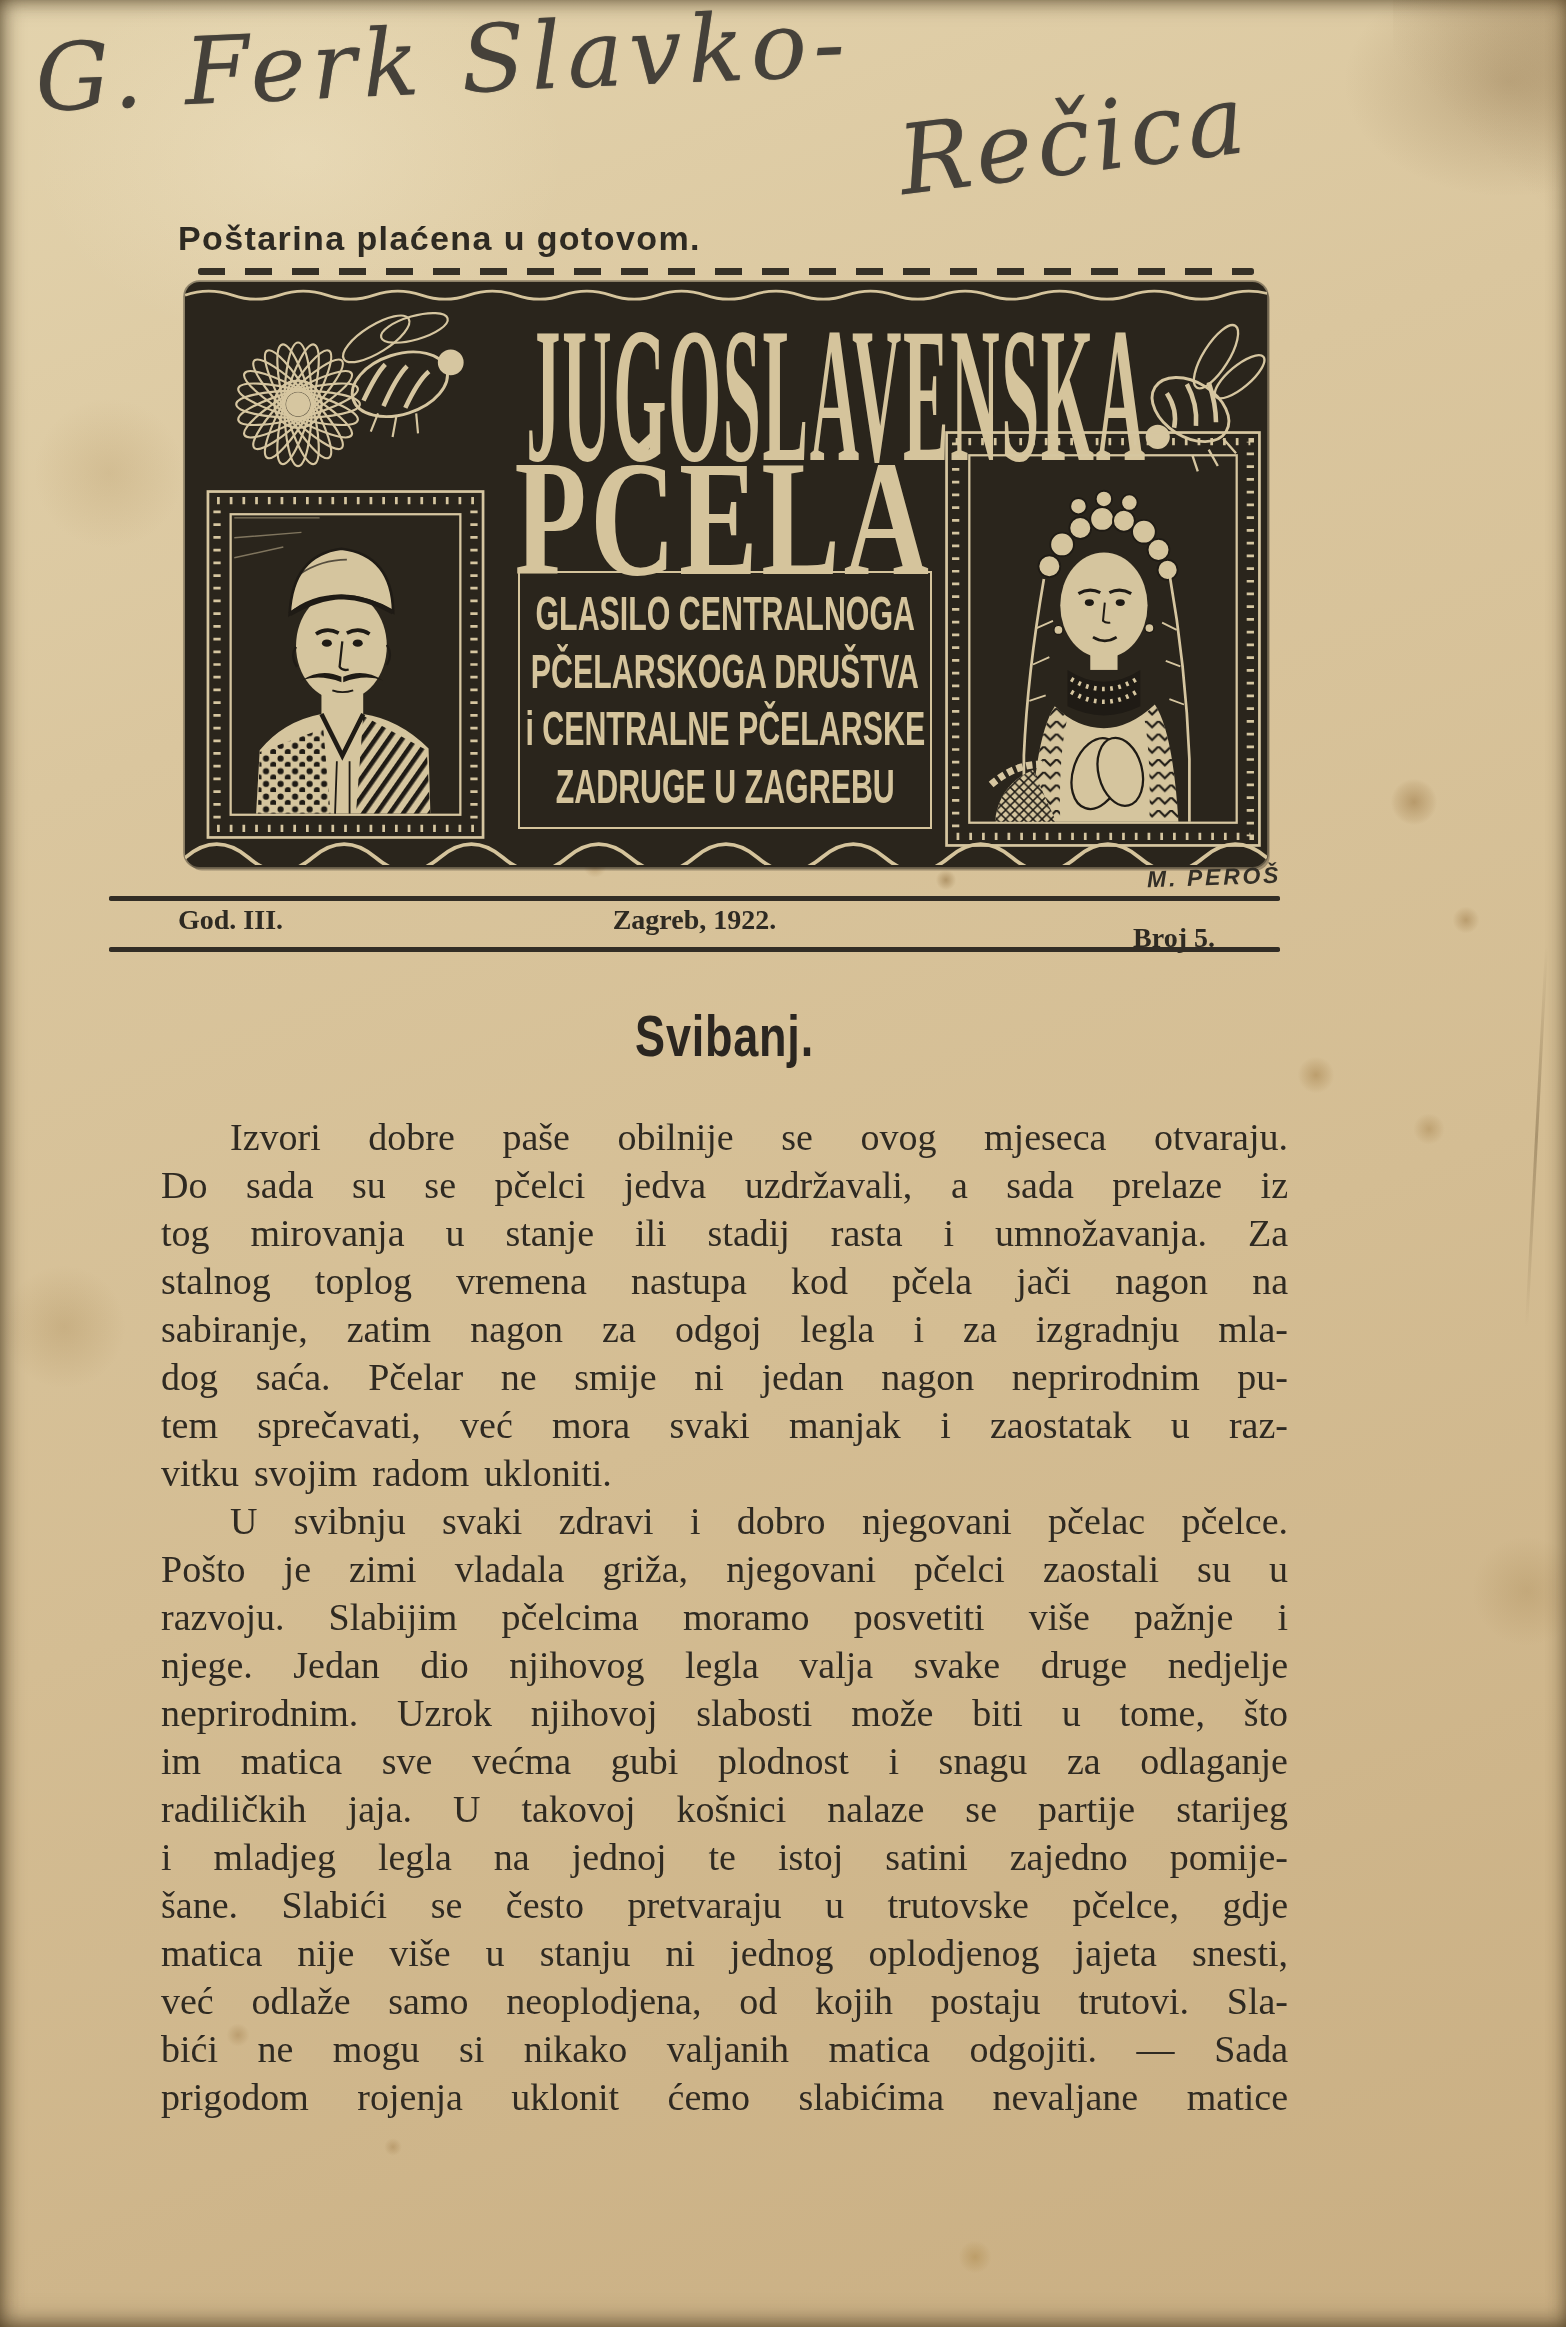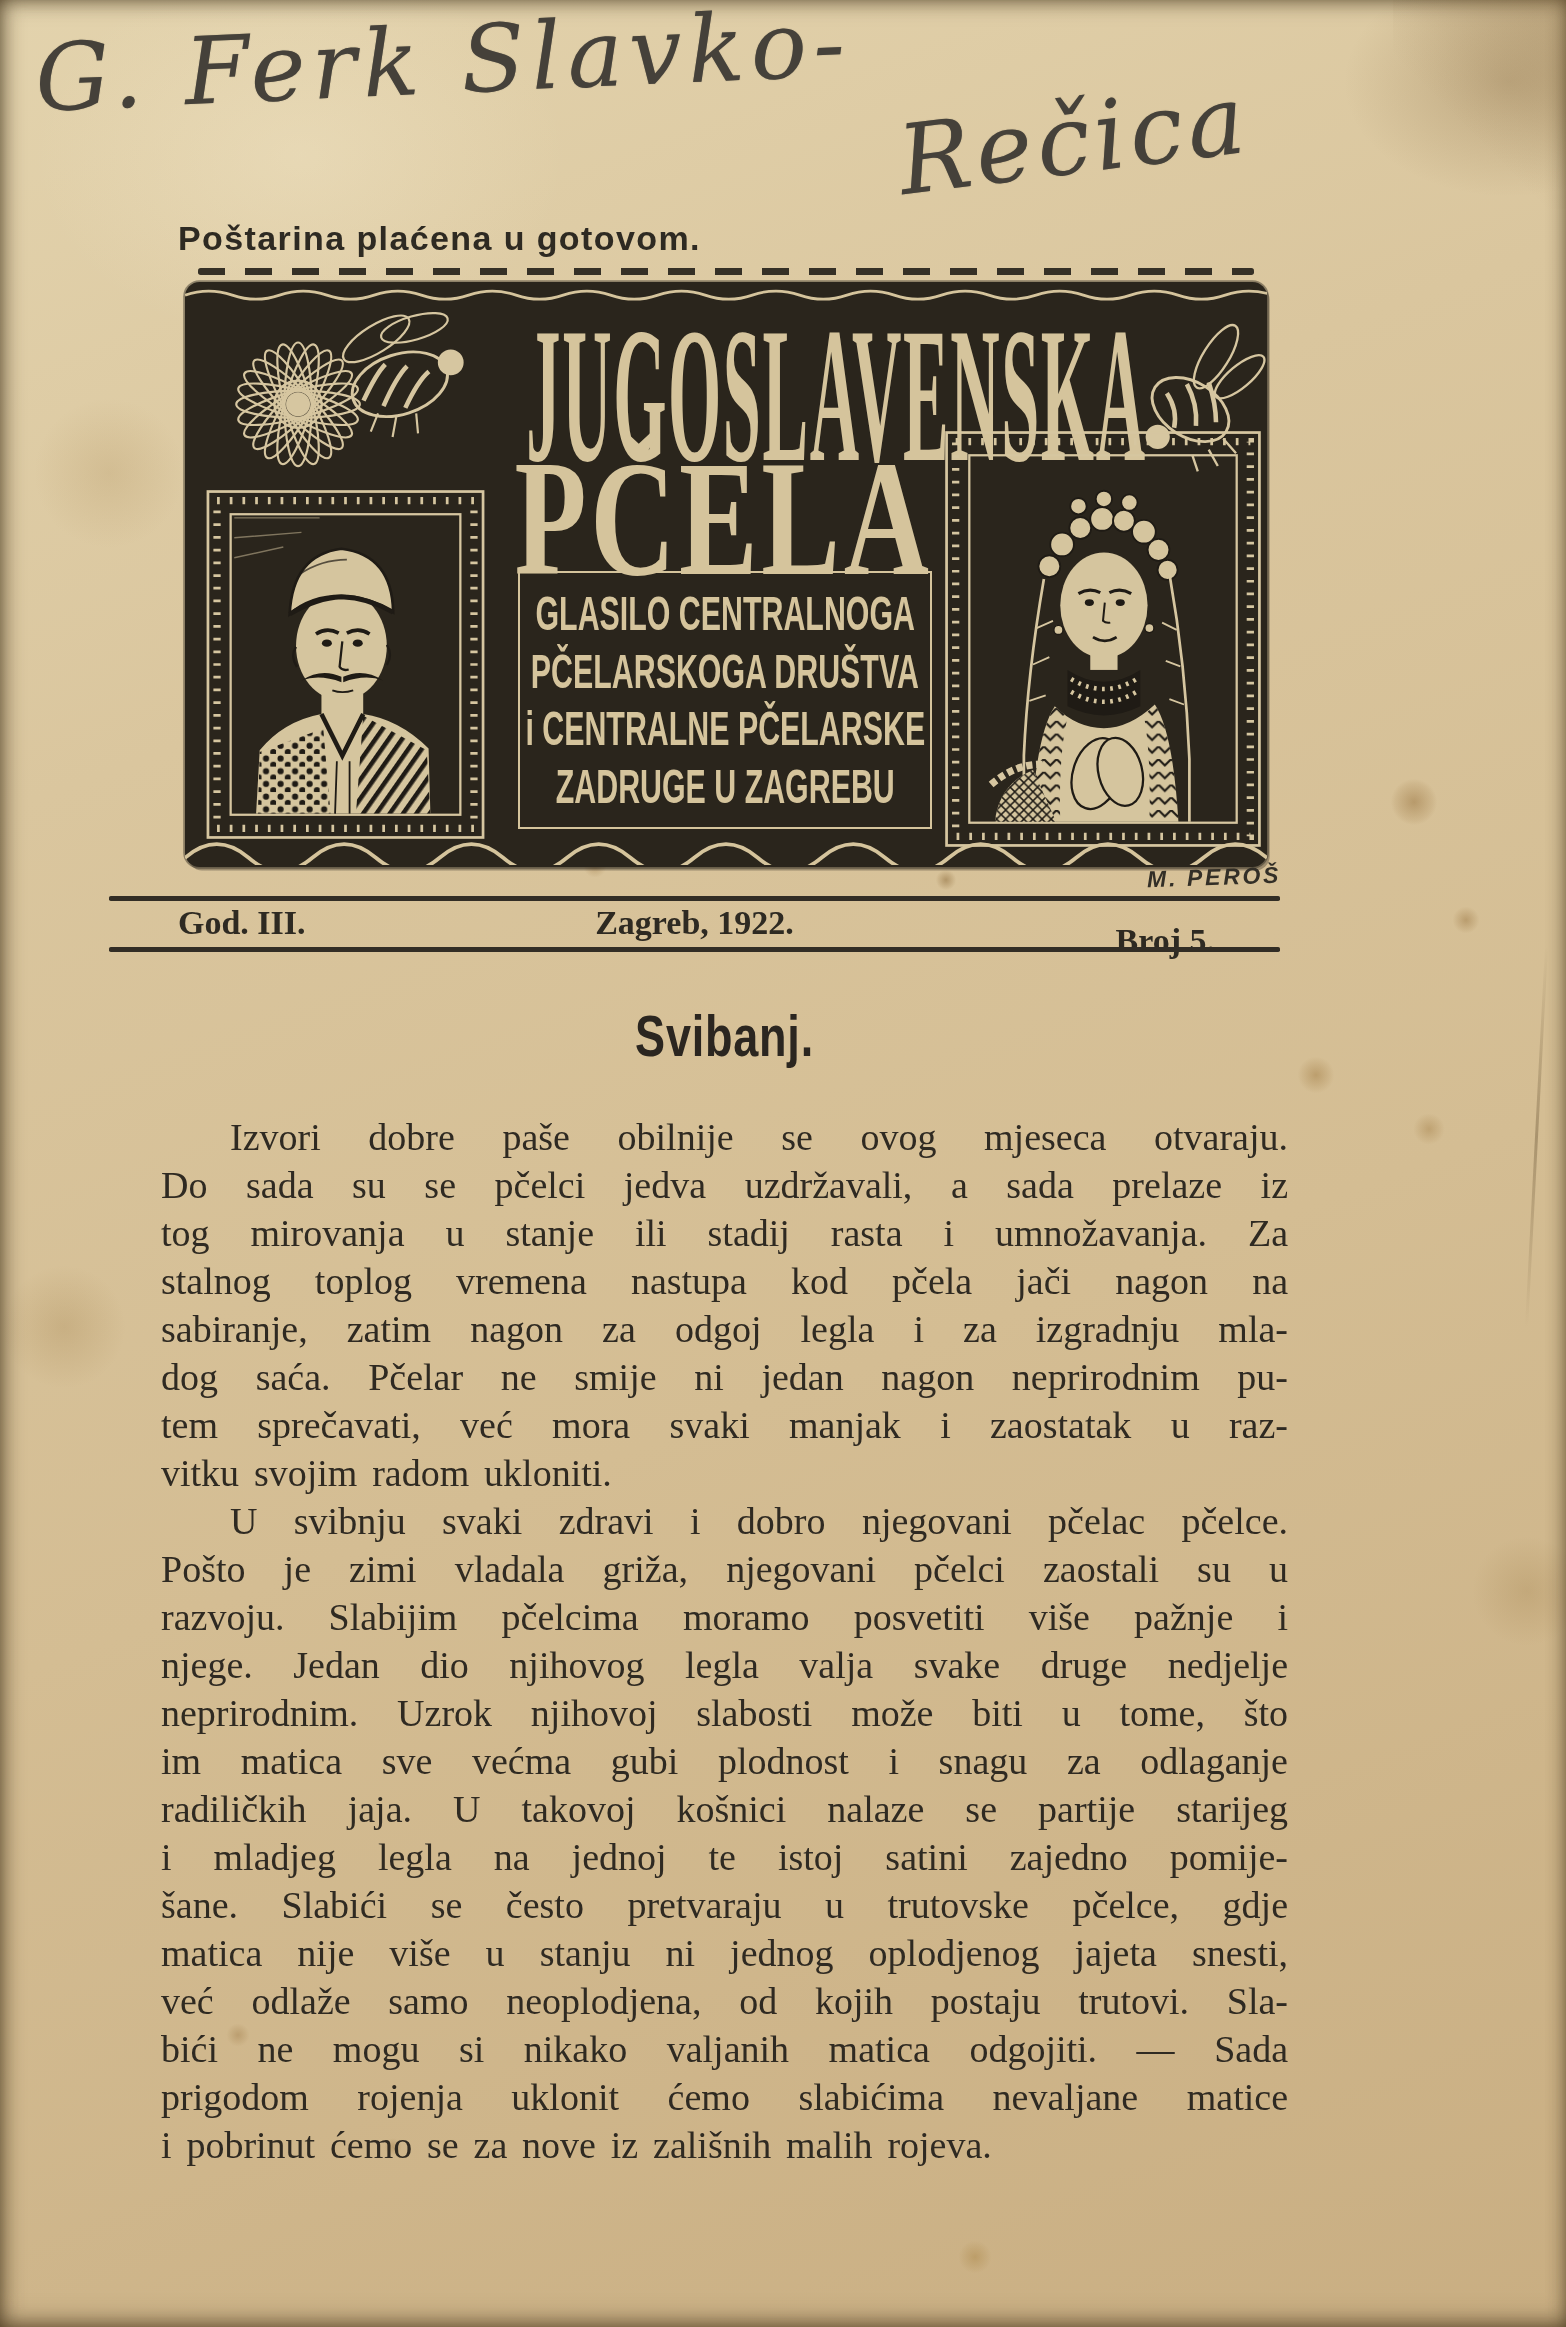--- a/index.html
+++ b/index.html
@@ -86,21 +86,21 @@
     position:absolute; left:1147px; top:864px;
     font-family:"Liberation Sans","DejaVu Sans",sans-serif; font-weight:bold; font-style:italic;
     font-size:23px; letter-spacing:2.7px; color:#332f27; transform:rotate(-2deg);
   }
   
   .rule{ position:absolute; left:109px; width:1171px; height:4.5px; background:#322d25; border-radius:1.8px;}
   .rule-top{ top:896px;}
   .rule-bottom{ top:947px;}
   .issue-row{
     position:absolute; left:109px; top:904px; width:1171px; height:40px;
-    font-weight:bold; font-size:34px; color:#2e2a22;
+    font-weight:bold; font-size:28px; color:#2e2a22;
   }
   .issue-vol{ position:absolute; left:69px; top:0;}
   .issue-date{ position:absolute; left:0; right:0; text-align:center; top:0;}
   .issue-num{ position:absolute; right:65px; top:18px;}
   
   .article-heading{
     position:absolute; left:161px; top:1002px; width:1127px; text-align:center;
     font-family:"Liberation Sans","DejaVu Sans",sans-serif; font-weight:bold;
     font-size:53px; letter-spacing:0.9px; color:#2b2620;
     transform:scale(.85,1.1); transform-origin:50% 0;
@@ -317,18 +317,17 @@
       <div class="bodyline">njege. Jedan dio njihovog legla valja svake druge nedjelje</div>
       <div class="bodyline">neprirodnim. Uzrok njihovoj slabosti može biti u tome, što</div>
       <div class="bodyline">im matica sve većma gubi plodnost i snagu za odlaganje</div>
       <div class="bodyline">radiličkih jaja. U takovoj košnici nalaze se partije starijeg</div>
       <div class="bodyline">i mladjeg legla na jednoj te istoj satini zajedno pomije-</div>
       <div class="bodyline">šane. Slabići se često pretvaraju u trutovske pčelce, gdje</div>
       <div class="bodyline">matica nije više u stanju ni jednog oplodjenog jajeta snesti,</div>
       <div class="bodyline">već odlaže samo neoplodjena, od kojih postaju trutovi. Sla-</div>
       <div class="bodyline">bići ne mogu si nikako valjanih matica odgojiti. — Sada</div>
       <div class="bodyline">prigodom rojenja uklonit ćemo slabićima nevaljane matice</div>
-      <div class="bodyline last">i pobrinut ćemo se za nove iz zališnih malih rojeva.</div>
     </div>
   </div>
 
 </div>
 
 
 </body></html>

